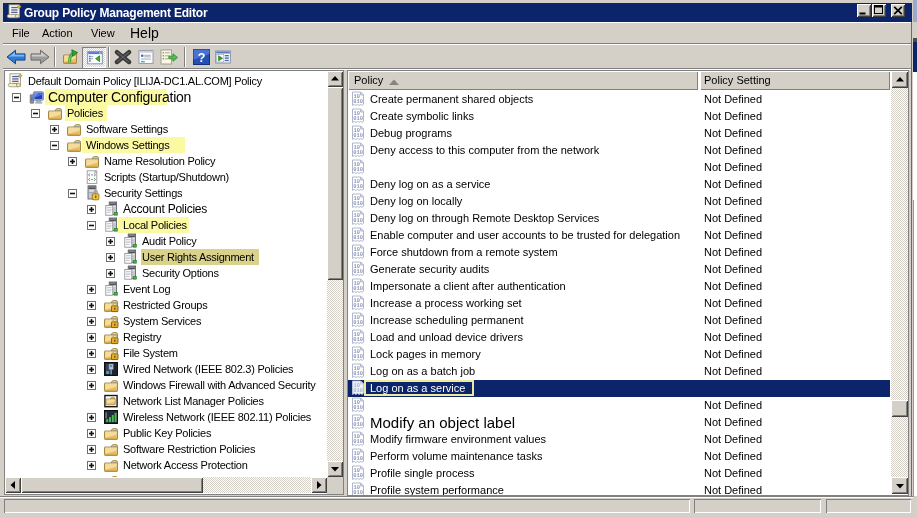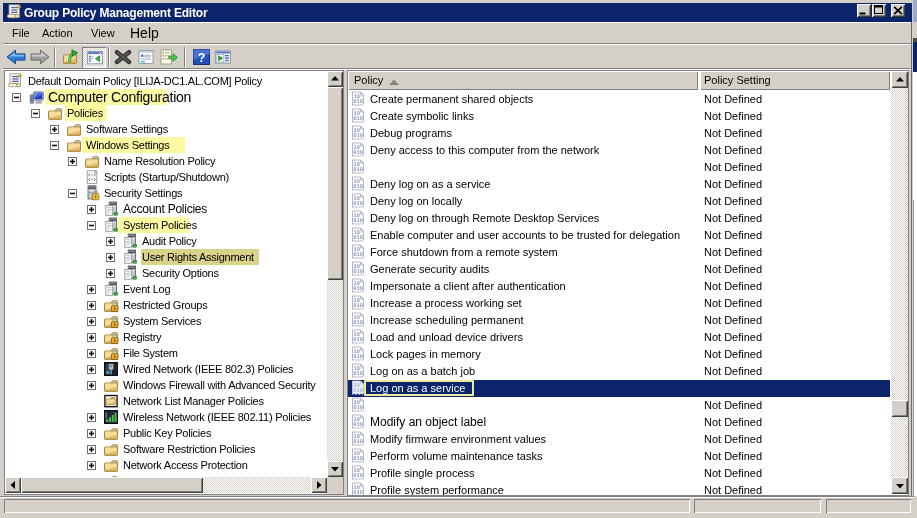--- a/index.html
+++ b/index.html
@@ -264,21 +264,21 @@
             <rect x="6.7" y="1.5" width="6.4" height="2.6" fill="#50545e"></rect>
             <rect x="7.2" y="2" width="5.4" height="0.8" fill="#8a8e98"></rect>
             <rect x="7.4" y="5.2" width="5" height="0.9" fill="#eef0f3"></rect>
             <rect x="2.8" y="4.4" width="7" height="9.8" fill="#fdfdfd" stroke="#888" stroke-width="0.8"></rect>
             <rect x="4" y="6.2" width="4.6" height="0.8" fill="#b9bdc8"></rect>
             <rect x="4" y="7.8" width="4.6" height="0.8" fill="#b9bdc8"></rect>
             <rect x="4" y="9.4" width="4.6" height="0.8" fill="#b9bdc8"></rect>
             <rect x="4" y="11" width="3.4" height="0.8" fill="#b9bdc8"></rect>
             <rect x="11.2" y="11.4" width="3.2" height="2.8" fill="#3fb03f" stroke="#2a7a2a" stroke-width="0.6"></rect>
           </svg></div>
-        <div style="position:absolute;left:123px;top:217px;height:16px;line-height:16px;font-size:11px;letter-spacing:-0.25px;color:#000;white-space:nowrap">System Policies</div>
+        <div style="position:absolute;left:123px;top:217px;height:16px;line-height:16px;font-size:11px;letter-spacing:-0.25px;color:#000;white-space:nowrap">Local Policies</div>
         <div style="position:absolute;left:106px;top:237px;width:9px;height:9px;background:#fff;border:1px solid #6f6f6f;box-sizing:border-box">
           <svg width="9" height="9" viewBox="0 0 9 9" style="display:block;margin:-1px">
             <rect x="2" y="3.7" width="5" height="1.6" fill="#111"></rect>
             <rect x="3.7" y="2" width="1.6" height="5" fill="#111"></rect>
           </svg>
         </div>
         <div style="position:absolute;left:122px;top:233px;width:16px;height:16px;"><svg width="16" height="16" viewBox="0 0 16 16" style="">
             <rect x="6.2" y="1" width="7.4" height="12.6" fill="#c5c9d0" stroke="#53575f" stroke-width="0.8"></rect>
             <rect x="6.7" y="1.5" width="6.4" height="2.6" fill="#50545e"></rect>
             <rect x="7.2" y="2" width="5.4" height="0.8" fill="#8a8e98"></rect>
@@ -699,21 +699,21 @@
             <text x="3.6" y="6.6" font-family="Liberation Mono, monospace" font-size="5.4" font-weight="bold" fill="#8e96b8">10</text>
             <text x="3.2" y="11.8" font-family="Liberation Mono, monospace" font-size="5.4" font-weight="bold" fill="#8e96b8">010</text>
           </svg></div>
         <div style="position:absolute;left:704px;top:397px;height:17px;line-height:17px;font-size:11px;color:#000;white-space:nowrap">Not Defined</div>
         <div style="position:absolute;left:350px;top:414px;width:16px;height:16px"><svg width="16" height="16" viewBox="0 0 16 16" style="">
             <path d="M2.5 1 h8 l3 3 v9 l-1.2 1.4 -1.6 -0.9 -1.6 0.9 -1.6 -0.9 -1.6 0.9 -1.6 -0.9 -1.8 0.9 z" fill="#ffffff" stroke="#a9aec6" stroke-width="0.9"></path>
             <path d="M10.5 1 v3 h3 z" fill="#dfe3f0" stroke="#a9aec6" stroke-width="0.8"></path>
             <text x="3.6" y="6.6" font-family="Liberation Mono, monospace" font-size="5.4" font-weight="bold" fill="#8e96b8">10</text>
             <text x="3.2" y="11.8" font-family="Liberation Mono, monospace" font-size="5.4" font-weight="bold" fill="#8e96b8">010</text>
           </svg></div>
-        <div style="position:absolute;left:370px;top:414px;height:17px;line-height:17px;font-size:12px;color:#000;white-space:nowrap">Modify an object label</div>
+        <div style="position:absolute;left:370px;top:414px;height:17px;line-height:17px;font-size:15px;color:#000;white-space:nowrap">Modify an object label</div>
         <div style="position:absolute;left:704px;top:414px;height:17px;line-height:17px;font-size:11px;color:#000;white-space:nowrap">Not Defined</div>
         <div style="position:absolute;left:350px;top:431px;width:16px;height:16px"><svg width="16" height="16" viewBox="0 0 16 16" style="">
             <path d="M2.5 1 h8 l3 3 v9 l-1.2 1.4 -1.6 -0.9 -1.6 0.9 -1.6 -0.9 -1.6 0.9 -1.6 -0.9 -1.8 0.9 z" fill="#ffffff" stroke="#a9aec6" stroke-width="0.9"></path>
             <path d="M10.5 1 v3 h3 z" fill="#dfe3f0" stroke="#a9aec6" stroke-width="0.8"></path>
             <text x="3.6" y="6.6" font-family="Liberation Mono, monospace" font-size="5.4" font-weight="bold" fill="#8e96b8">10</text>
             <text x="3.2" y="11.8" font-family="Liberation Mono, monospace" font-size="5.4" font-weight="bold" fill="#8e96b8">010</text>
           </svg></div>
         <div style="position:absolute;left:370px;top:431px;height:17px;line-height:17px;font-size:11px;color:#000;white-space:nowrap">Modify firmware environment values</div>
         <div style="position:absolute;left:704px;top:431px;height:17px;line-height:17px;font-size:11px;color:#000;white-space:nowrap">Not Defined</div>
         <div style="position:absolute;left:350px;top:448px;width:16px;height:16px"><svg width="16" height="16" viewBox="0 0 16 16" style="">

